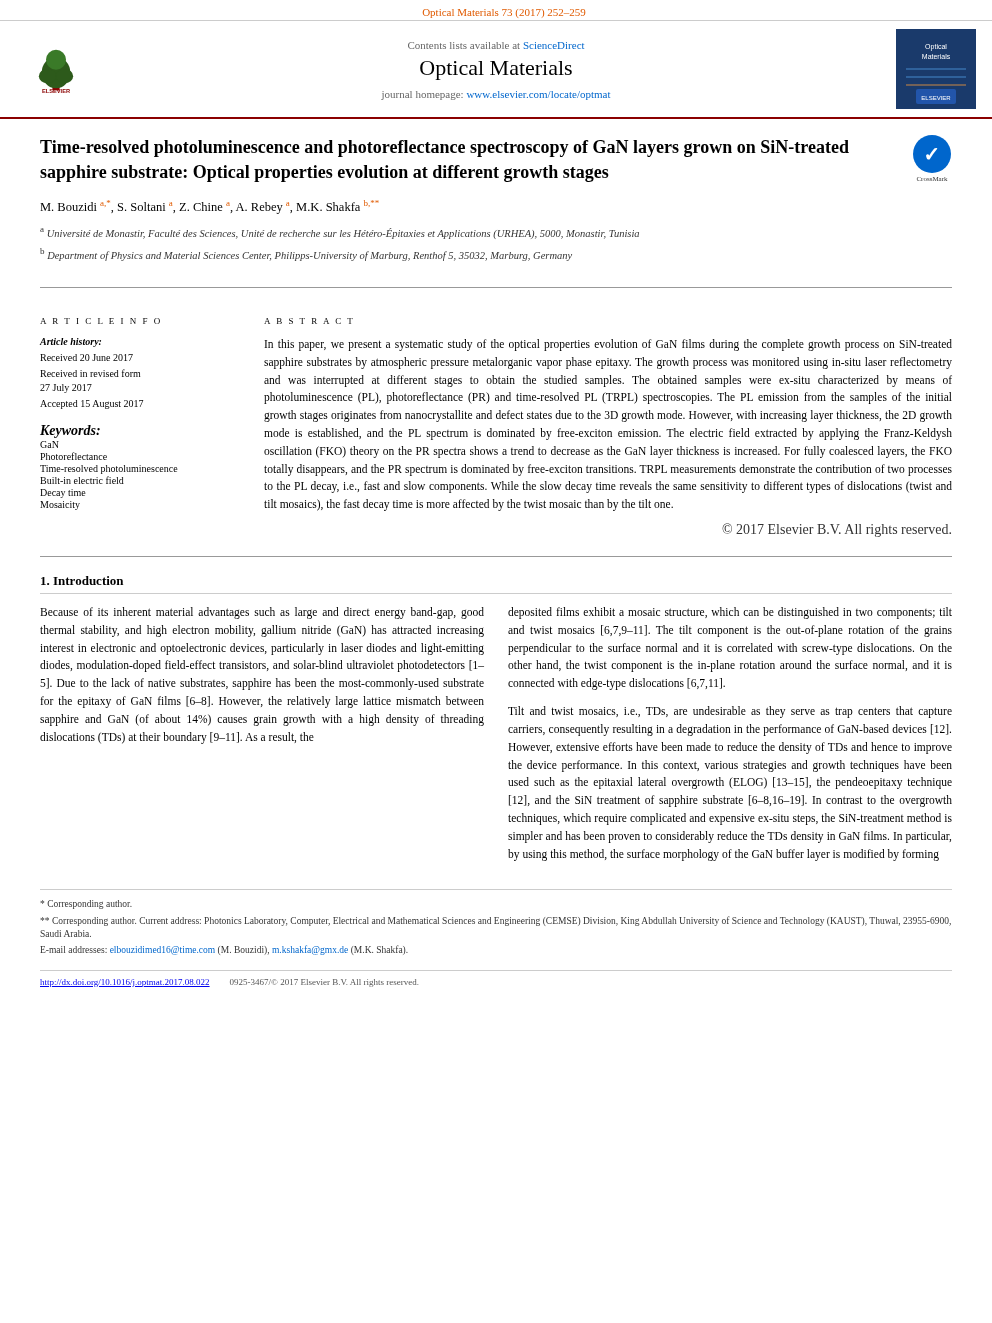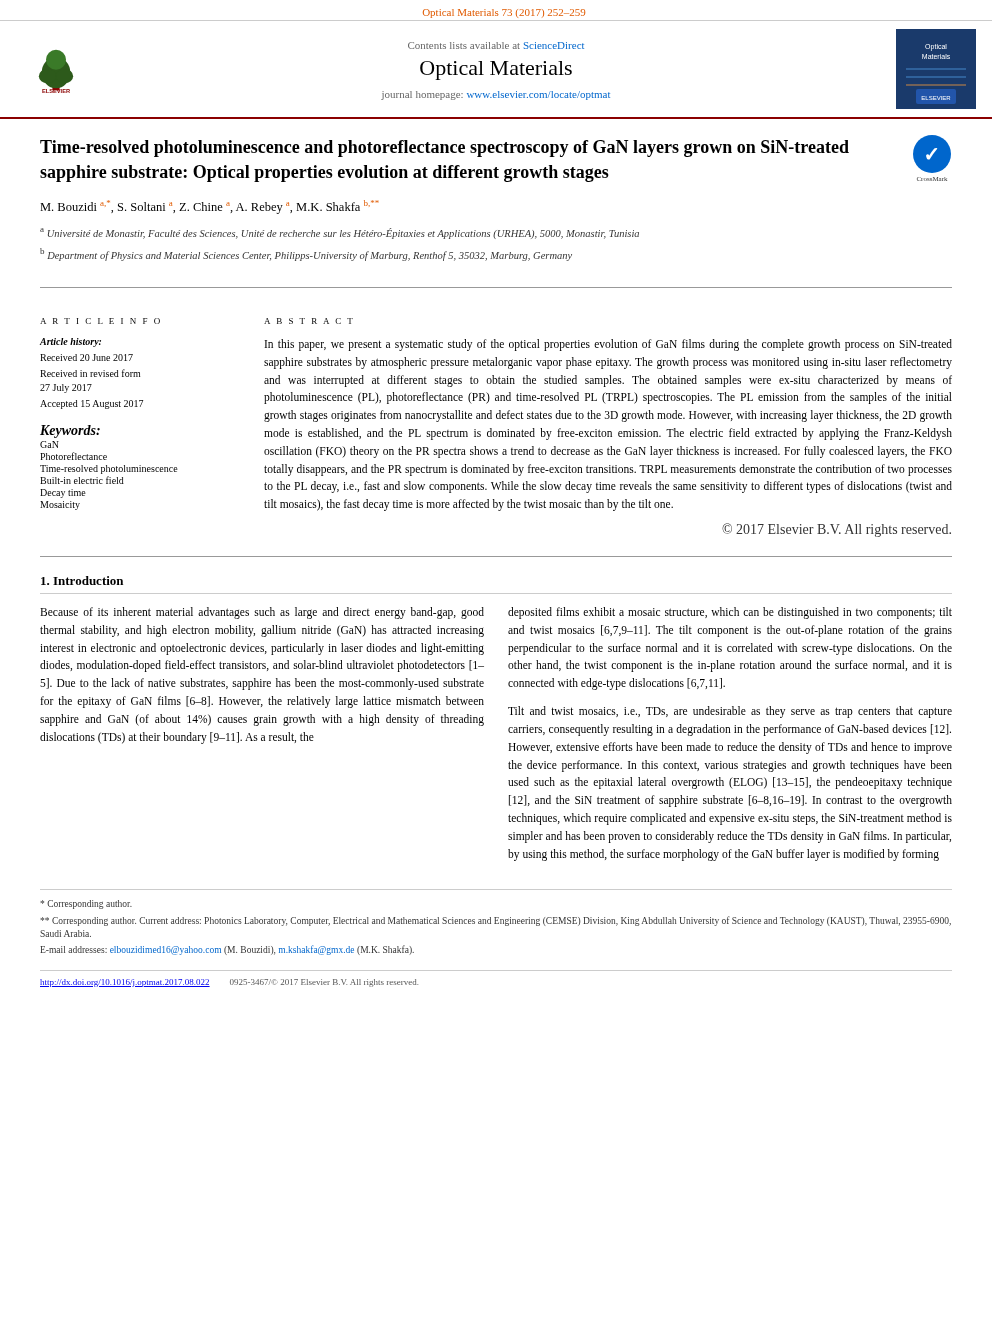--- a/index.html
+++ b/index.html
@@ -424,21 +424,21 @@
     </div>
   </div>
 
   <div class="footnotes">
     <div class="footnote-item">* Corresponding author.</div>
     <div class="footnote-item">
       <span>** Corresponding author. Current address: Photonics Laboratory, Computer, Electrical and Mathematical Sciences and Engineering (CEMSE) Division, King Abdullah University of Science and Technology (KAUST), Thuwal, 23955-6900, Saudi Arabia.</span>
     </div>
     <div class="footnote-item">
       <span>E-mail addresses:</span>
-      <a href="#">elbouzidimed16@yahoo.com</a>
+      <a href="#">elbouzidimed16@time.com</a>
       <span>(M. Bouzidi),</span>
       <a href="#">m.kshakfa@gmx.de</a>
       <span>(M.K. Shakfa).</span>
     </div>
   </div>
 
   <div class="page-footer">
     <a href="#">http://dx.doi.org/10.1016/j.optmat.2017.08.022</a>
     <span>0925-3467/© 2017 Elsevier B.V. All rights reserved.</span>
   </div>

